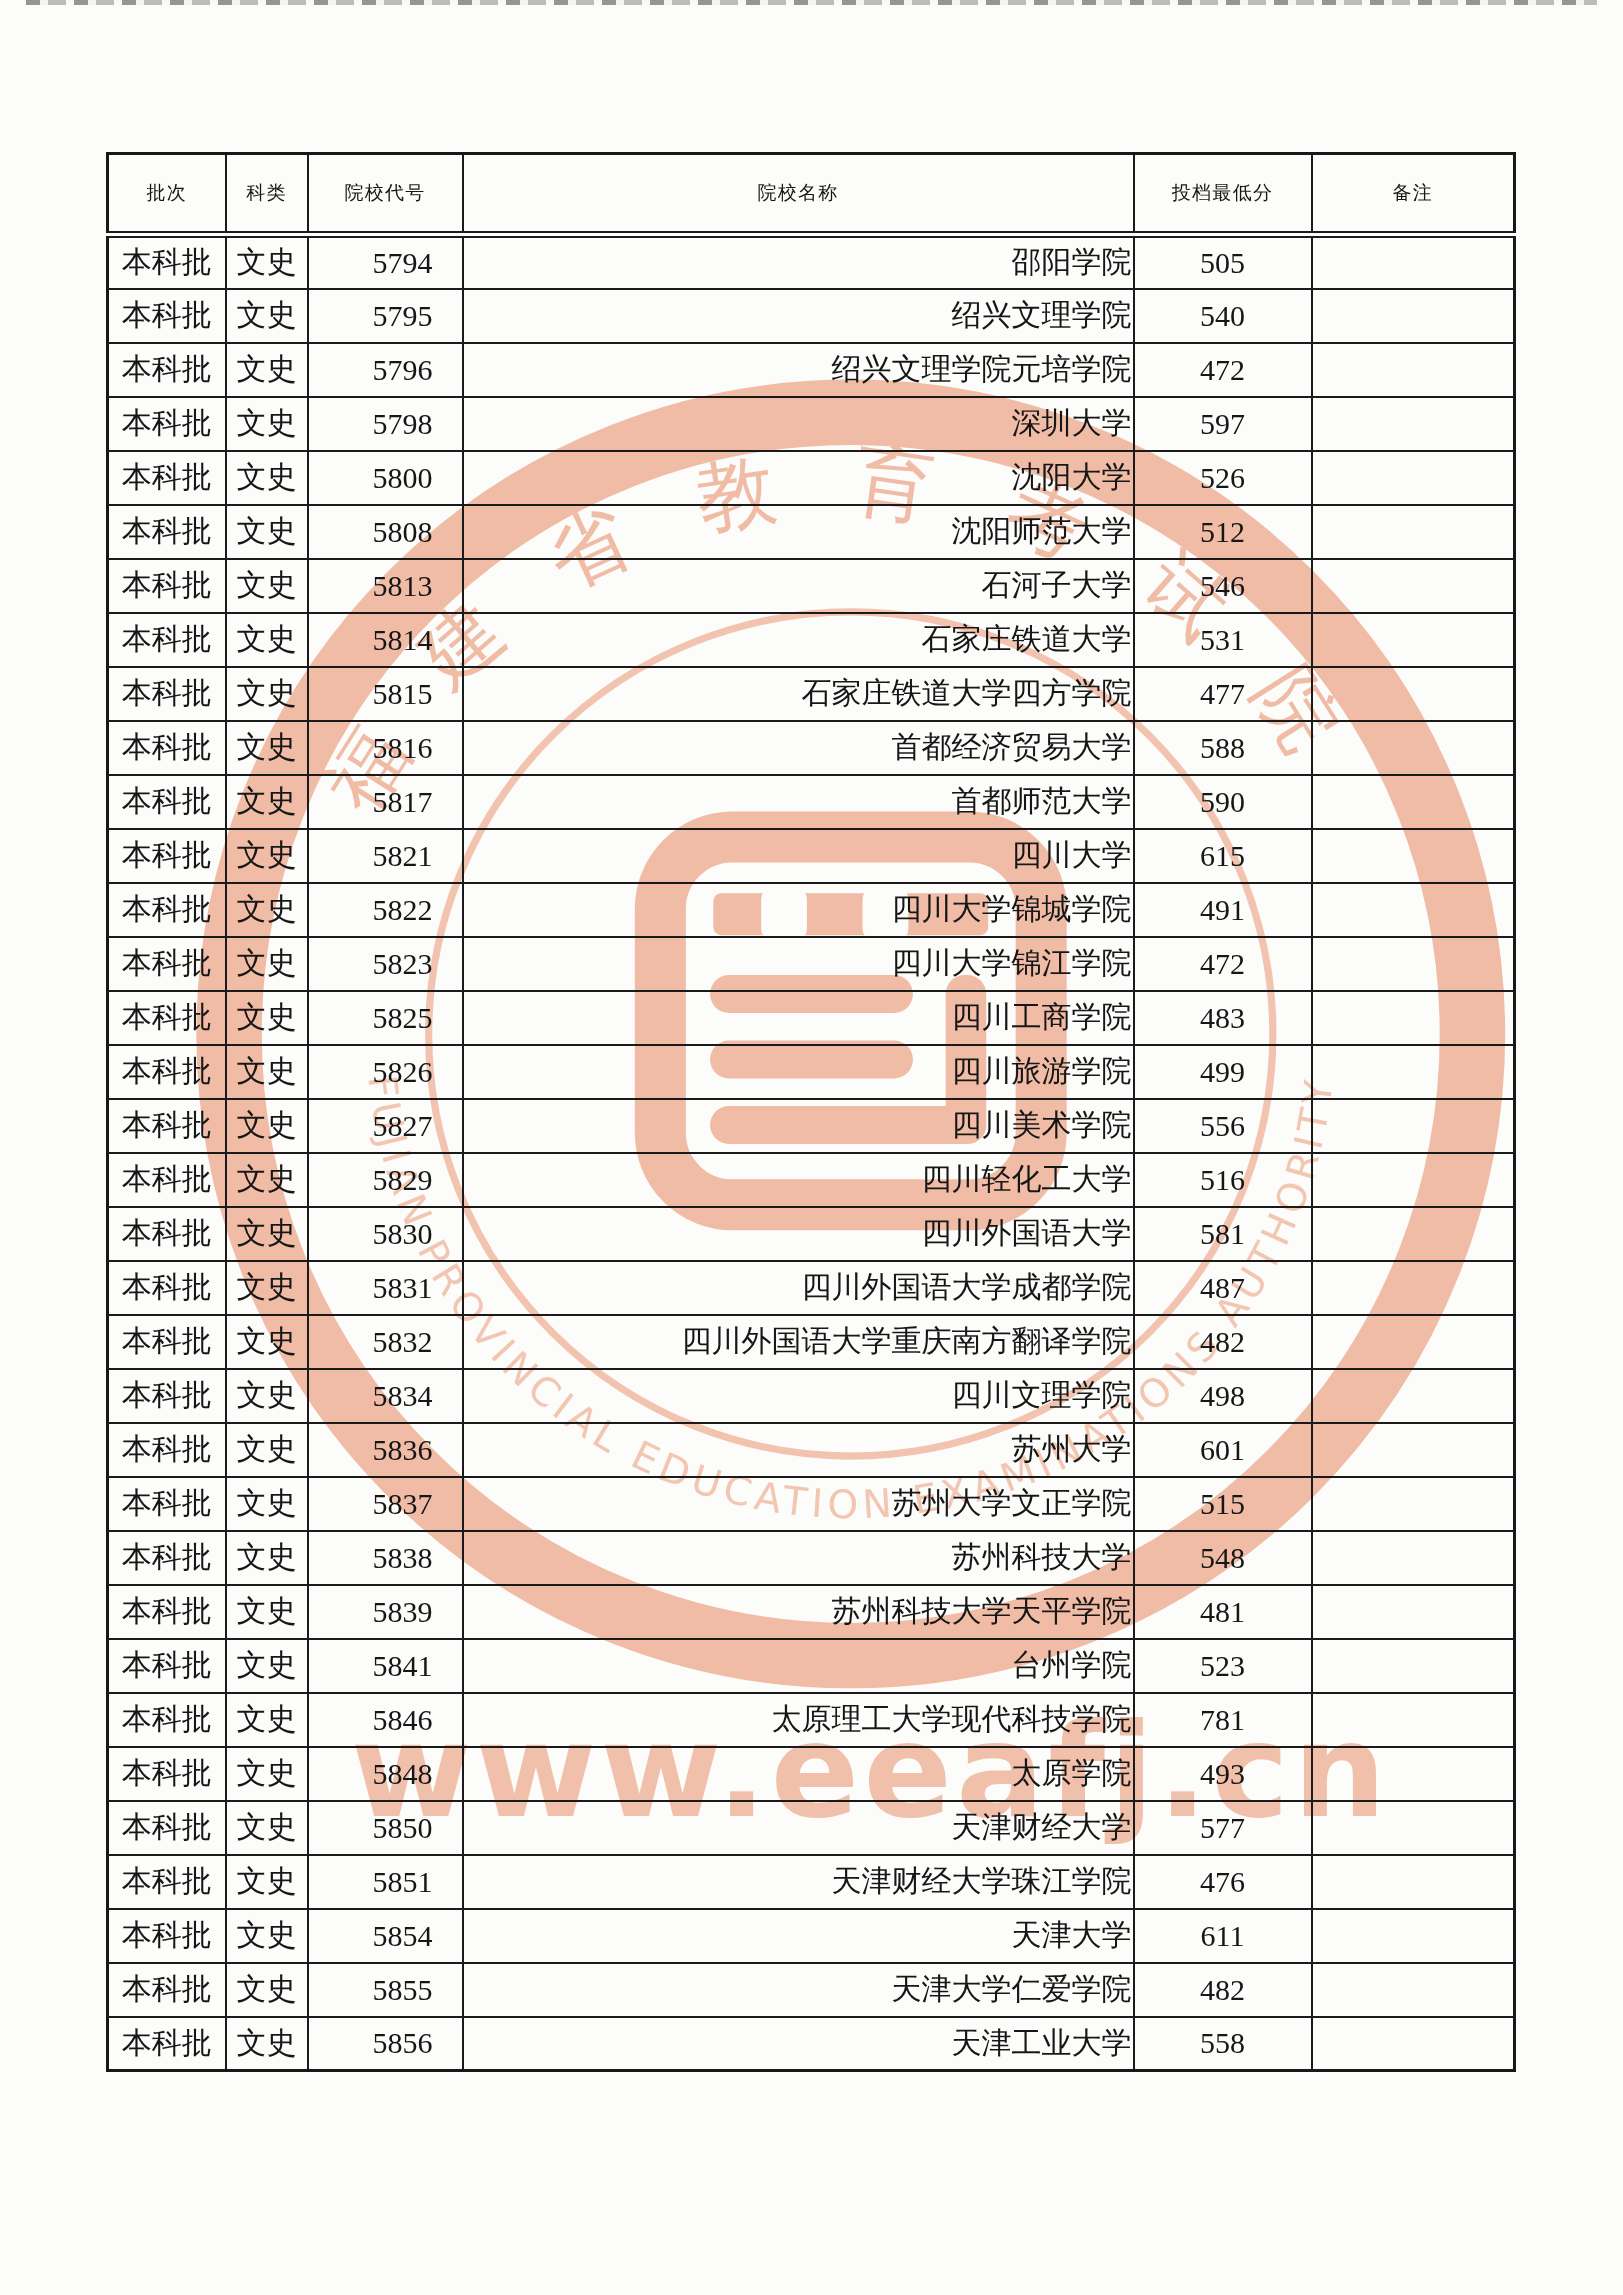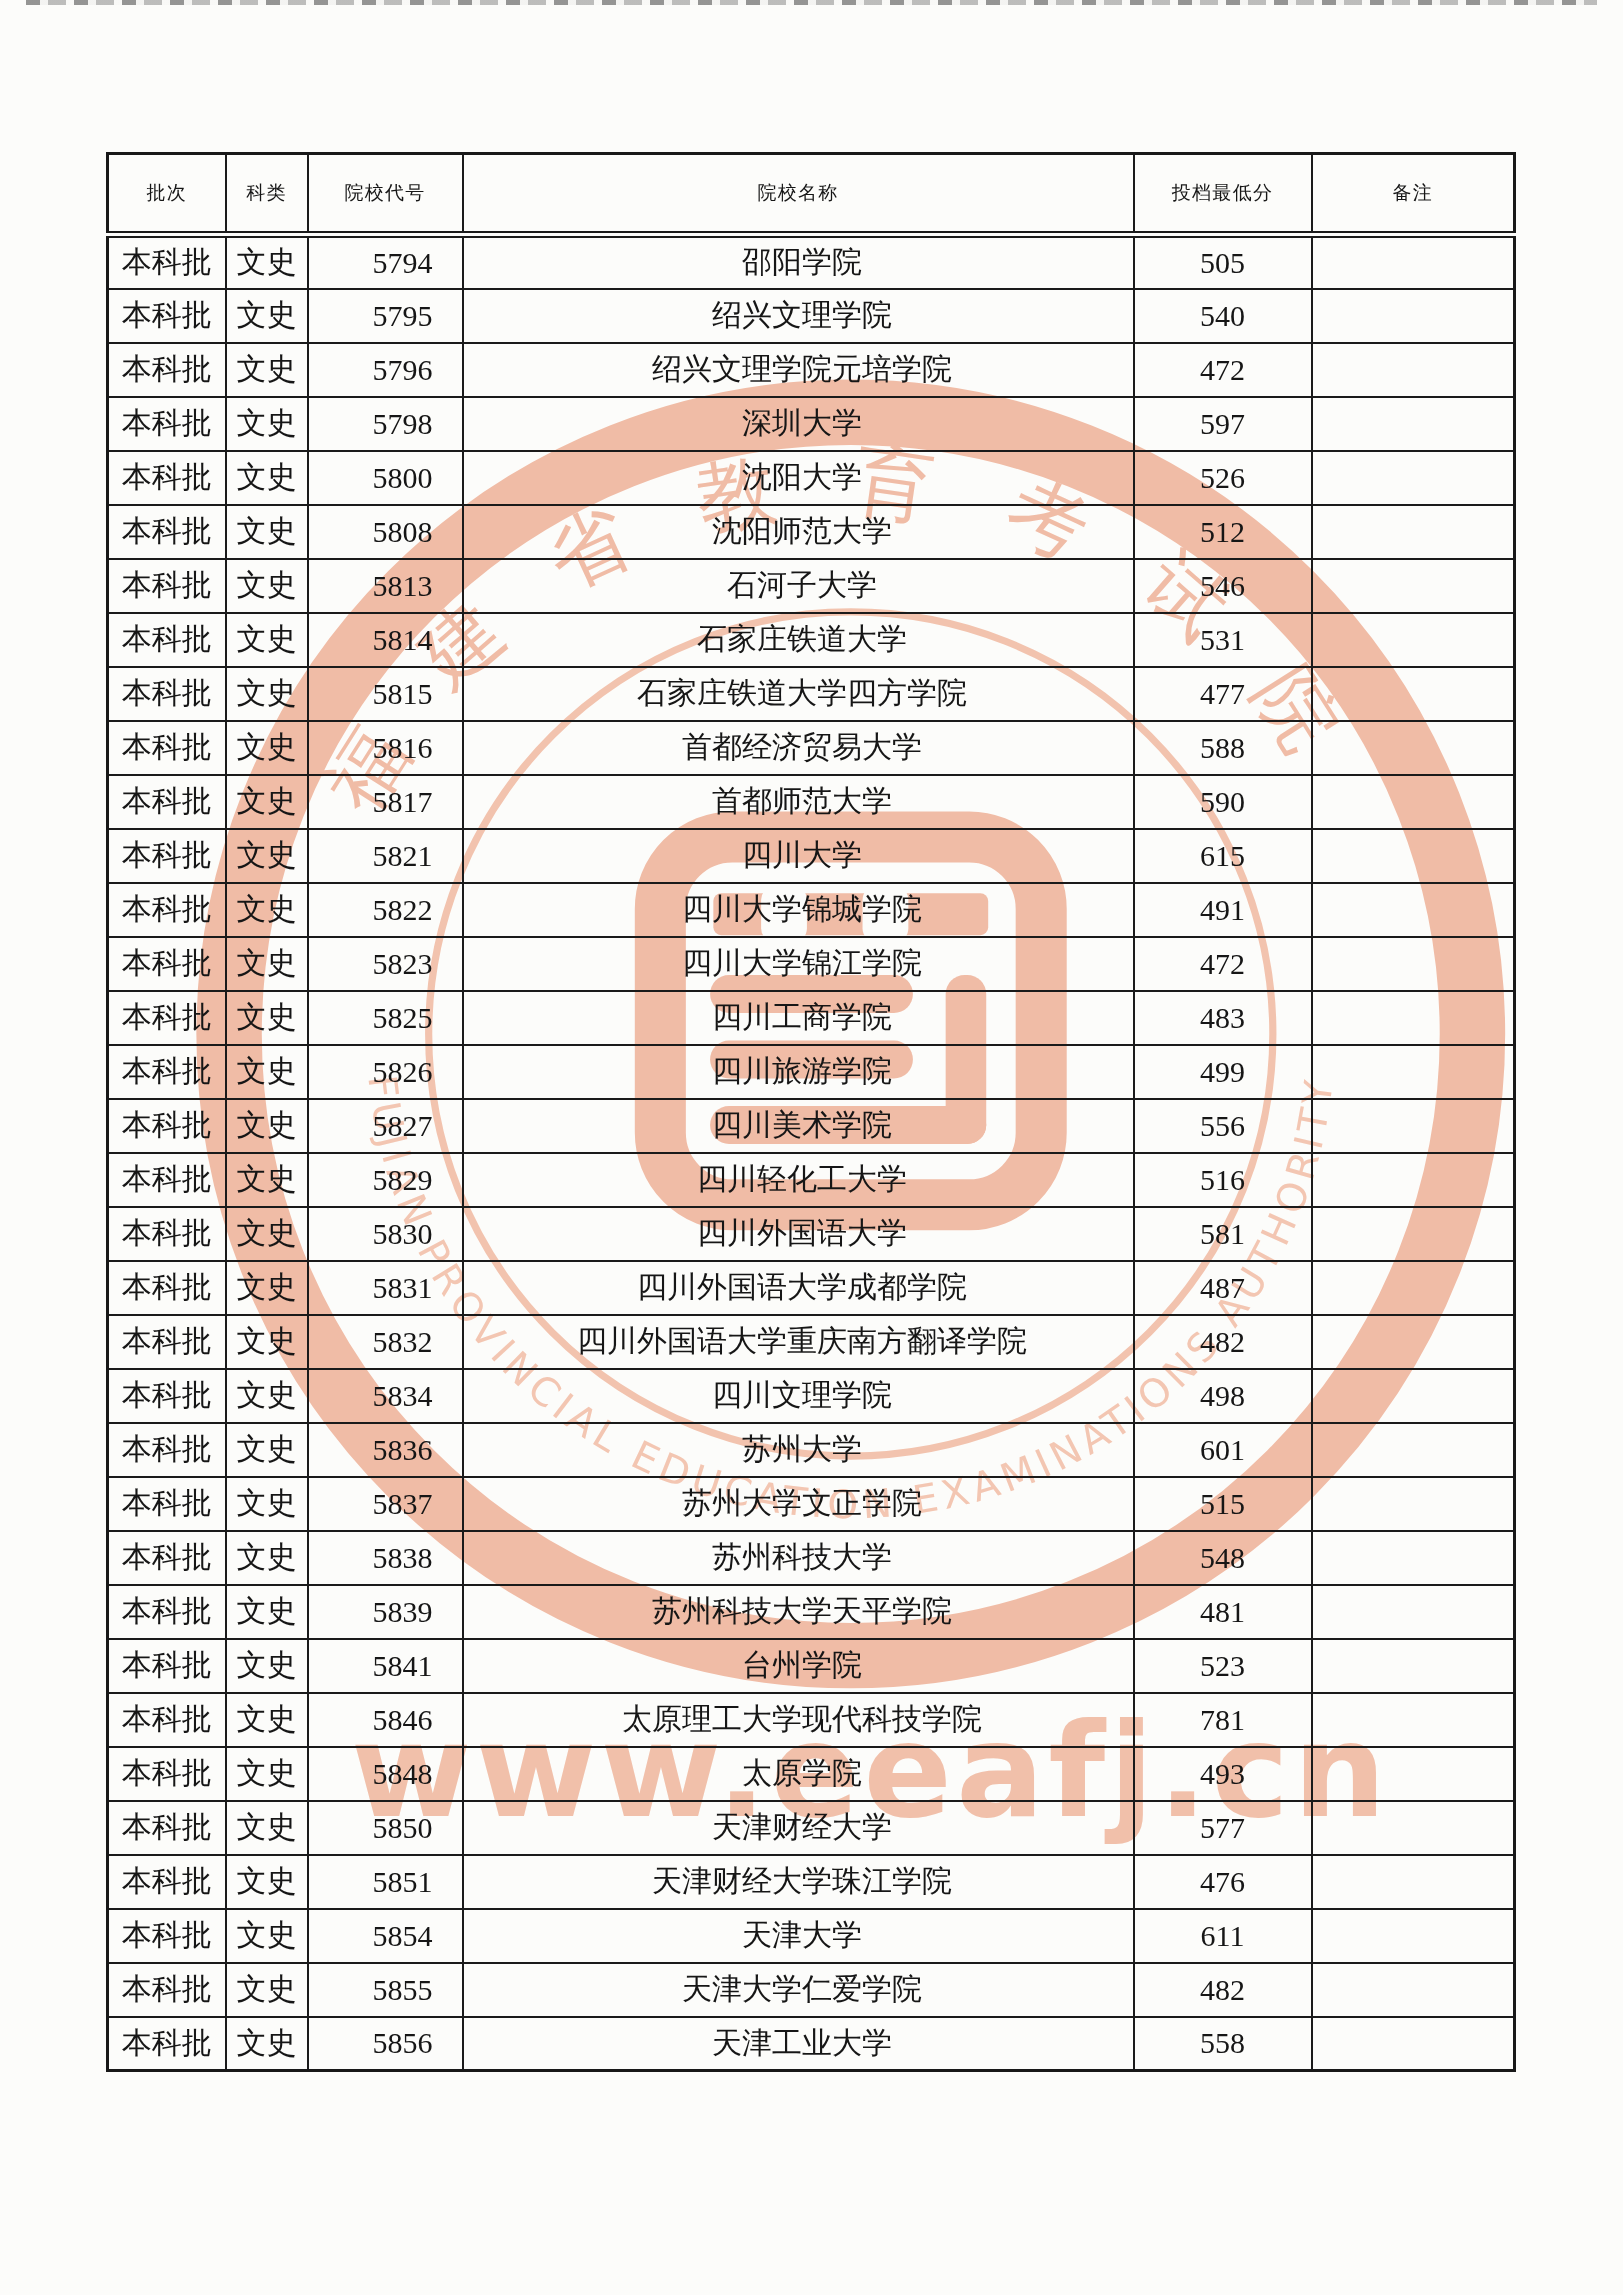--- a/index.html
+++ b/index.html
@@ -56,21 +56,21 @@
     font-size: 19px;
     letter-spacing: 1.3px;
     text-align: center;
     border-bottom: 7.2px double #1a1a1a;
   }
   .main tbody tr { height: 54px; }
   .main td { font-size: 30px; }
   .main td.c0 { text-align: center; }
   .main td.c1 { text-align: center; }
   .main td.c2 { text-align: center; padding-left: 36px; }
-  .main td.c3 { text-align: center; padding-left: 9.2px; margin-left: 38px; }
+  .main td.c3 { text-align: right; padding-left: 9.2px; margin-left: 38px; }
   .main td.c4 { text-align: center; }
   .main td.c5 { text-align: center; }
   .footer {
     position: absolute;
     top: 2131px;
     left: 0;
     width: 1623px;
     text-align: center;
     font-size: 29px;
     letter-spacing: 3.3px;

